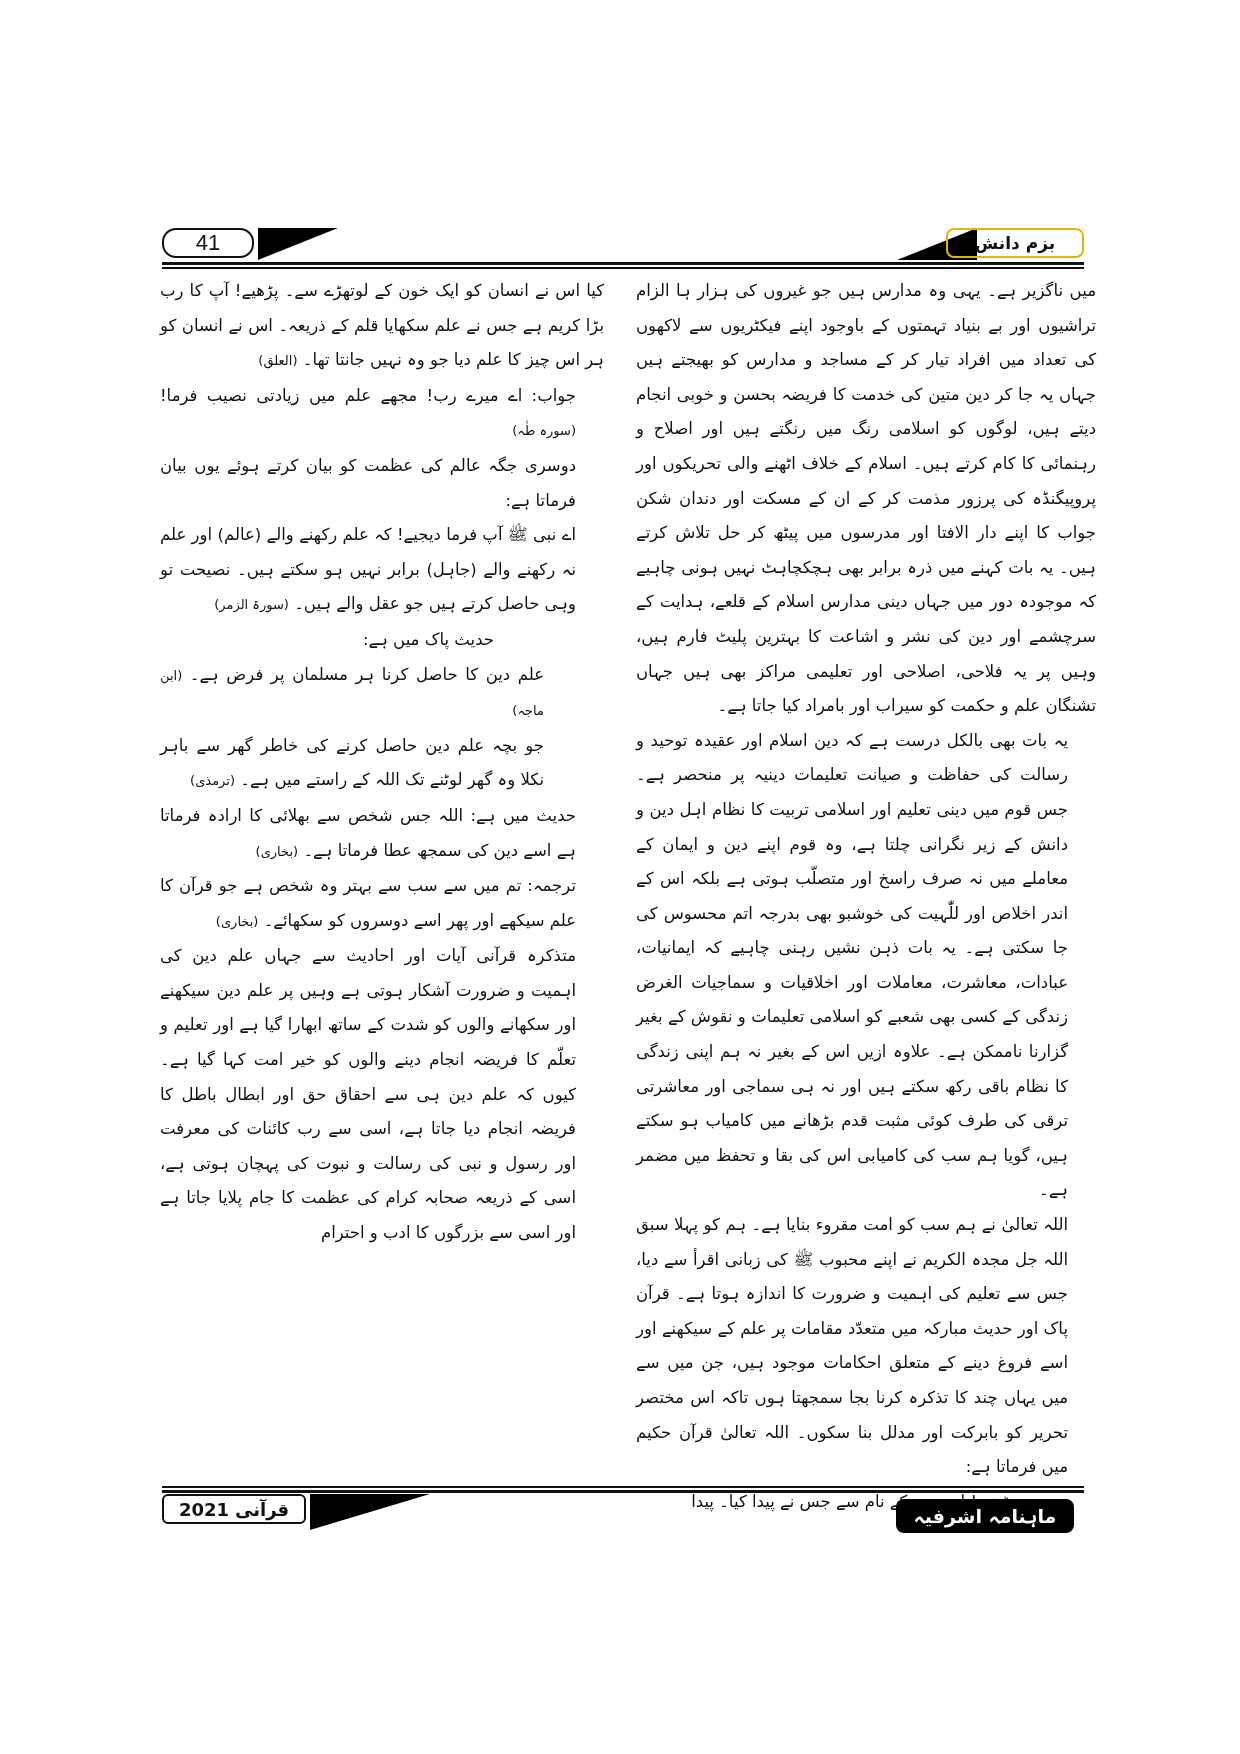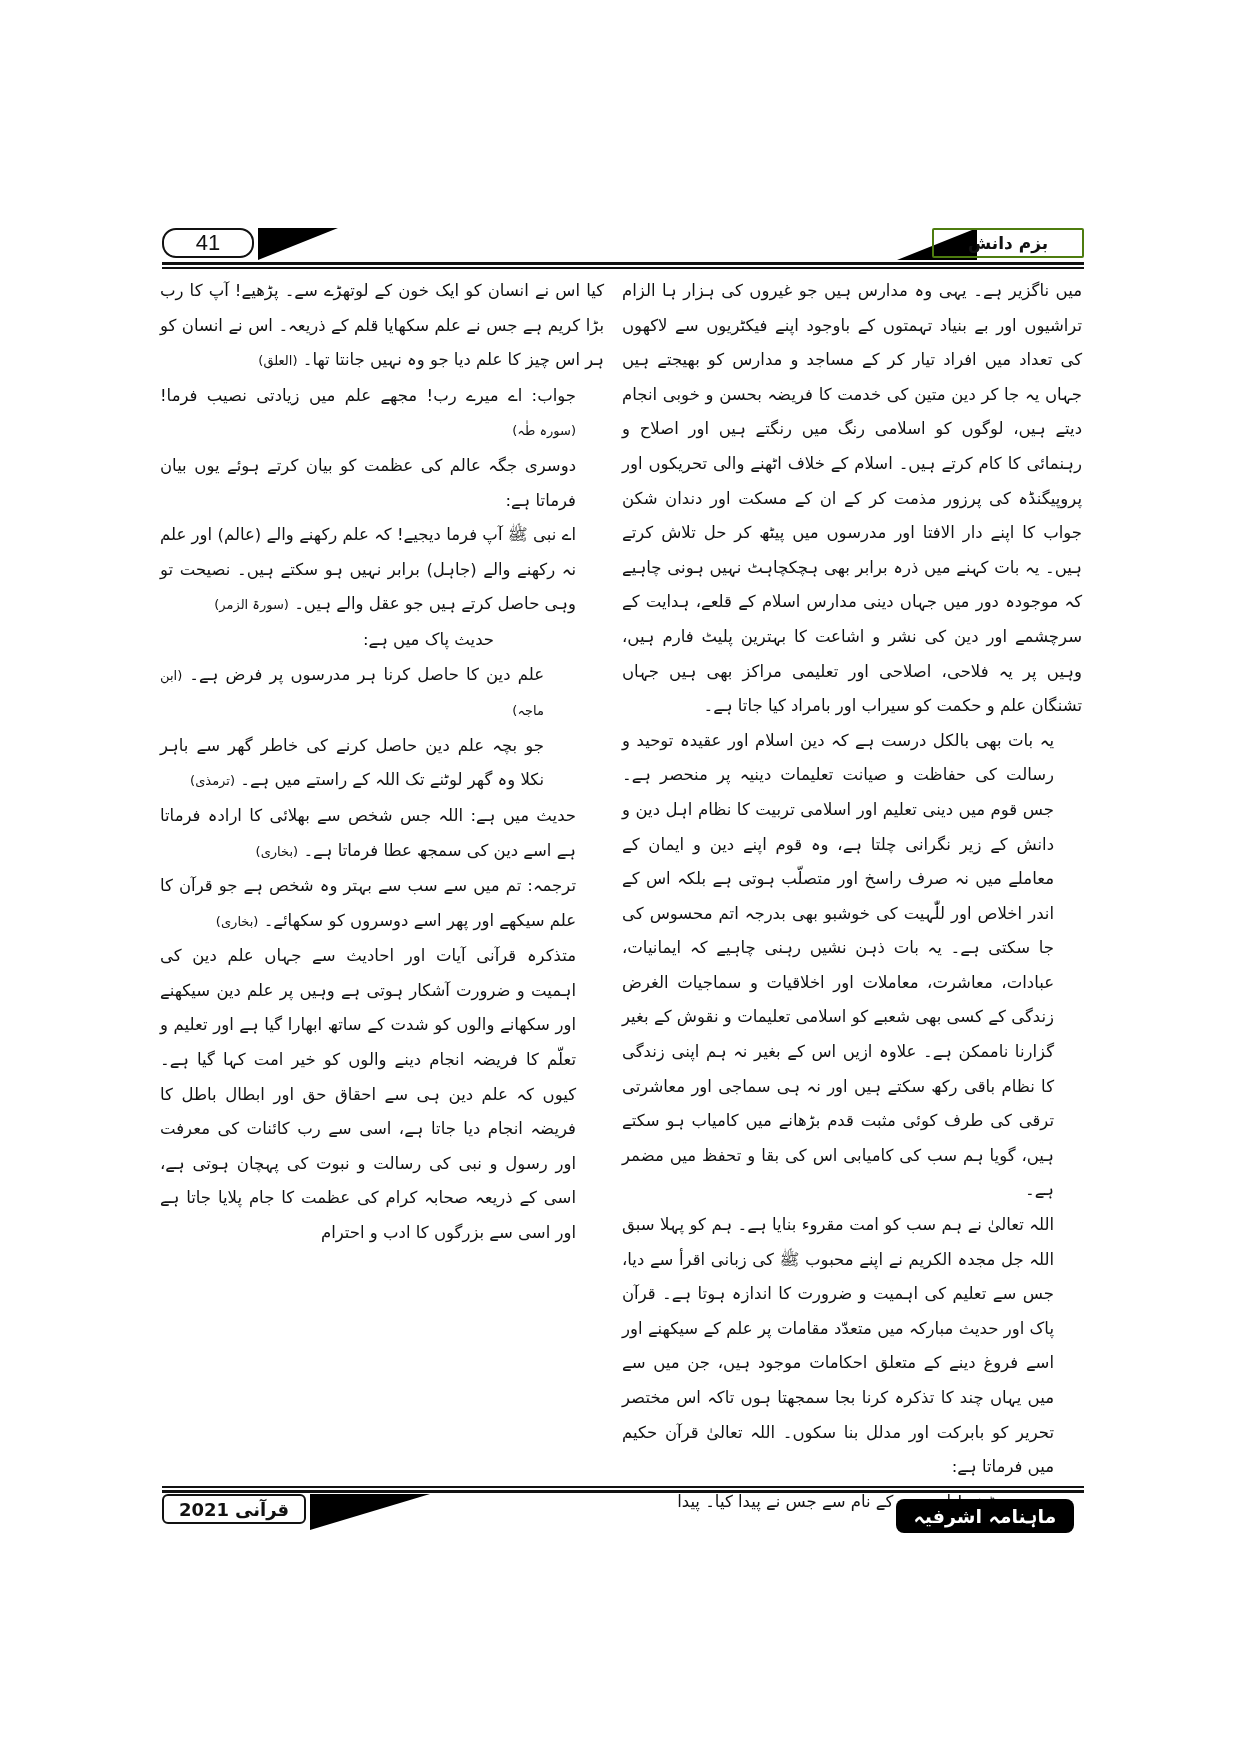--- a/index.html
+++ b/index.html
@@ -11,30 +11,30 @@
   .page-box { position:absolute; left:0; top:0; width:92px; height:30px;
               border:2px solid #111; border-radius:14px; box-sizing:border-box;
               display:flex; align-items:center; justify-content:center;
               font-family:"Liberation Sans Narrow","Liberation Sans", sans-serif;
               font-size:22px; color:#111; }
   .tri-left { position:absolute; left:96px; top:0; width:0; height:0;
               border-top:32px solid #000; border-right:80px solid transparent; }
   .tri-left::after{content:"";}
   .tri-right { position:absolute; left:735px; top:0; width:0; height:0;
                border-top:32px solid #000; border-left:80px solid transparent; transform:scaleY(-1); }
-  .section-box { position:absolute; right:0; top:0; width:152px; height:30px;
-                 border:2px solid #4d7c0f; border-radius:2px; box-sizing:border-box;
+  .section-box { position:absolute; right:0; top:0; width:138px; height:30px;
+                 border:2px solid #eab308; border-radius:8px; box-sizing:border-box;
                  display:flex; align-items:center; justify-content:center;
                  font-size:17px; font-weight:bold; direction:rtl; }
   .rule { position:absolute; left:162px; width:922px; background:#111; }
 
   
   .col { position:absolute; top:274px; direction:rtl; text-align:justify;
          font-family:"DejaVu Sans", sans-serif; font-size:16.5px; line-height:34.6px; }
-  .col-right { left:622px; width:460px; }
+  .col-right { left:636px; width:460px; }
   .col-left  { left:160px; width:444px; }
   .col p { margin:0; }
   .indent { padding-right:28px; }
   .ref { font-size:13px; }
 
   
   .ftr { position:absolute; left:162px; top:1494px; width:922px; height:34px; }
   .date-box { position:absolute; left:0; top:0; width:144px; height:30px;
               border:2px solid #111; border-radius:6px; box-sizing:border-box;
               display:flex; align-items:center; justify-content:center; gap:6px;
@@ -64,21 +64,21 @@
   <p class="indent">اللہ تعالیٰ نے ہم سب کو امت مقروء بنایا ہے۔ ہم کو پہلا سبق اللہ جل مجدہ الکریم نے اپنے محبوب ﷺ کی زبانی اقرأ سے دیا، جس سے تعلیم کی اہمیت و ضرورت کا اندازہ ہوتا ہے۔ قرآن پاک اور حدیث مبارکہ میں متعدّد مقامات پر علم کے سیکھنے اور اسے فروغ دینے کے متعلق احکامات موجود ہیں، جن میں سے میں یہاں چند کا تذکرہ کرنا بجا سمجھتا ہوں تاکہ اس مختصر تحریر کو بابرکت اور مدلل بنا سکوں۔ اللہ تعالیٰ قرآن حکیم میں فرماتا ہے:</p>
   <p class="indent">ترجمہ: پڑھیے! اپنے رب کے نام سے جس نے پیدا کیا۔ پیدا</p>
 </div>
 
 <div class="col col-left">
   <p><span>کیا اس نے انسان کو ایک خون کے لوتھڑے سے۔ پڑھیے! آپ کا رب بڑا کریم ہے جس نے علم سکھایا قلم کے ذریعہ۔ اس نے انسان کو ہر اس چیز کا علم دیا جو وہ نہیں جانتا تھا۔</span> <span class="ref">(العلق)</span></p>
   <p class="indent"><span>جواب: اے میرے رب! مجھے علم میں زیادتی نصیب فرما!</span> <span class="ref">(سورہ طٰہ)</span></p>
   <p class="indent"><span>دوسری جگہ عالم کی عظمت کو بیان کرتے ہوئے یوں بیان فرماتا ہے:</span></p>
   <p class="indent"><span>اے نبی ﷺ آپ فرما دیجیے! کہ علم رکھنے والے (عالم) اور علم نہ رکھنے والے (جاہل) برابر نہیں ہو سکتے ہیں۔ نصیحت تو وہی حاصل کرتے ہیں جو عقل والے ہیں۔</span> <span class="ref">(سورۃ الزمر)</span></p>
   <p class="indent" style="padding-right:110px"><span>حدیث پاک میں ہے:</span></p>
-  <p style="padding-right:60px"><span>علم دین کا حاصل کرنا ہر مدرسوں پر فرض ہے۔</span> <span class="ref">(ابن ماجہ)</span></p>
+  <p style="padding-right:60px"><span>علم دین کا حاصل کرنا ہر مسلمان پر فرض ہے۔</span> <span class="ref">(ابن ماجہ)</span></p>
   <p style="padding-right:60px"><span>جو بچہ علم دین حاصل کرنے کی خاطر گھر سے باہر نکلا وہ گھر لوٹنے تک اللہ کے راستے میں ہے۔</span> <span class="ref">(ترمذی)</span></p>
   <p class="indent"><span>حدیث میں ہے: اللہ جس شخص سے بھلائی کا ارادہ فرماتا ہے اسے دین کی سمجھ عطا فرماتا ہے۔</span> <span class="ref">(بخاری)</span></p>
   <p class="indent"><span>ترجمہ: تم میں سے سب سے بہتر وہ شخص ہے جو قرآن کا علم سیکھے اور پھر اسے دوسروں کو سکھائے۔</span> <span class="ref">(بخاری)</span></p>
   <p class="indent"><span>متذکرہ قرآنی آیات اور احادیث سے جہاں علم دین کی اہمیت و ضرورت آشکار ہوتی ہے وہیں پر علم دین سیکھنے اور سکھانے والوں کو شدت کے ساتھ ابھارا گیا ہے اور تعلیم و تعلّم کا فریضہ انجام دینے والوں کو خیر امت کہا گیا ہے۔ کیوں کہ علم دین ہی سے احقاق حق اور ابطال باطل کا فریضہ انجام دیا جاتا ہے، اسی سے رب کائنات کی معرفت اور رسول و نبی کی رسالت و نبوت کی پہچان ہوتی ہے، اسی کے ذریعہ صحابہ کرام کی عظمت کا جام پلایا جاتا ہے اور اسی سے بزرگوں کا ادب و احترام</span></p>
 </div>
 
 <div class="rule" style="top:1486px;height:1.5px;"></div>
 <div class="rule" style="top:1490px;height:3px;"></div>
 <div class="ftr">
   <div class="date-box">

